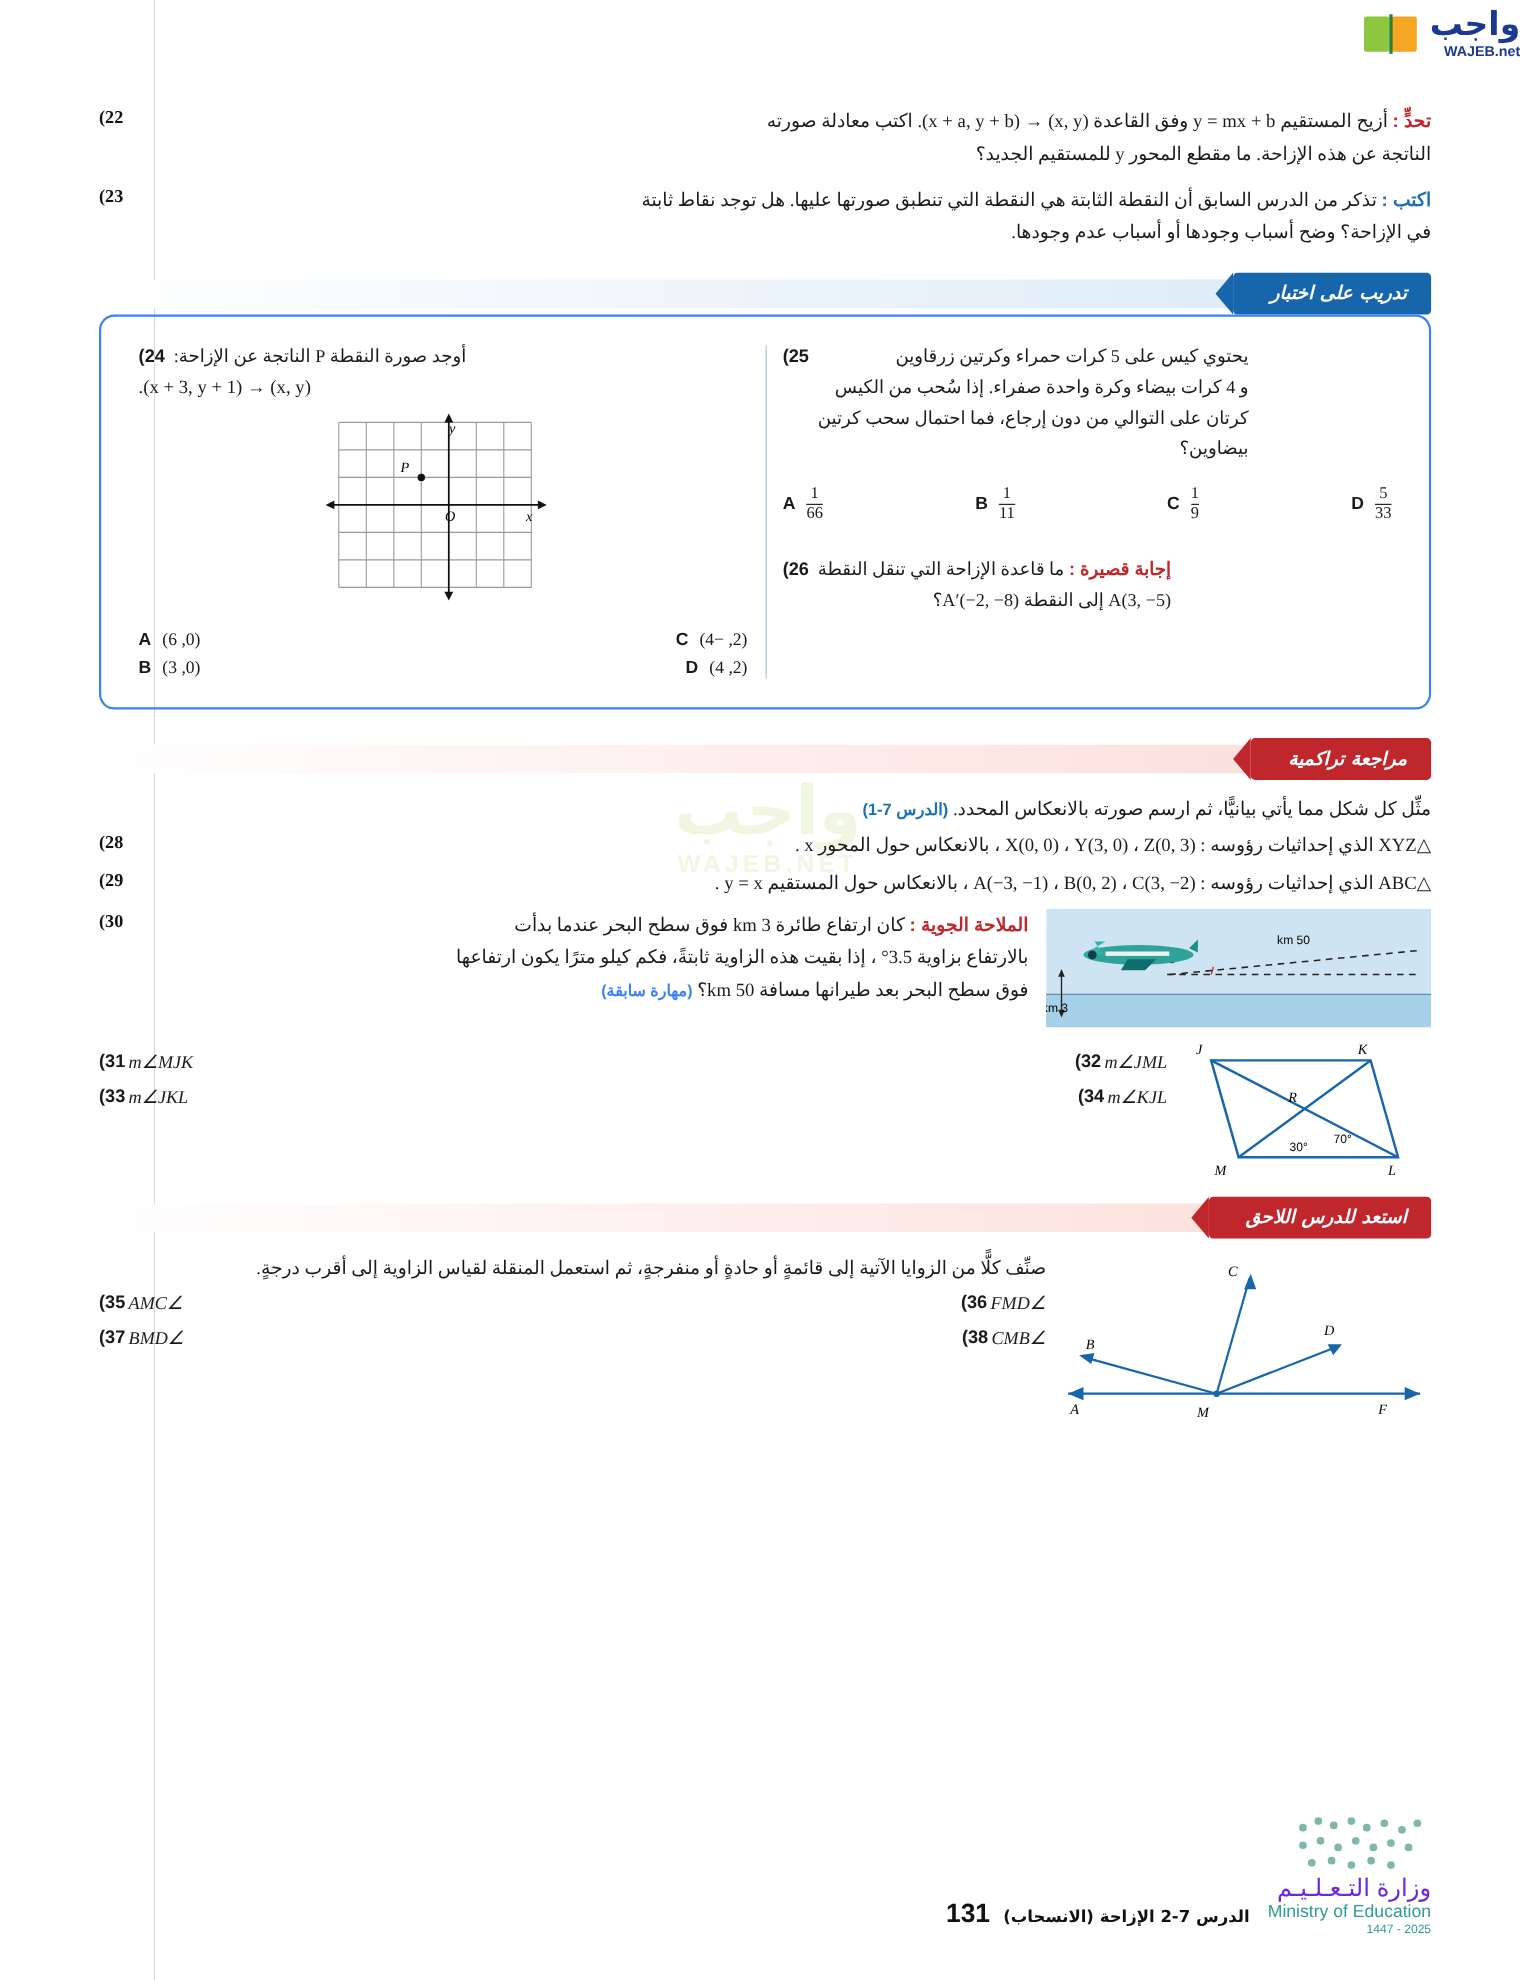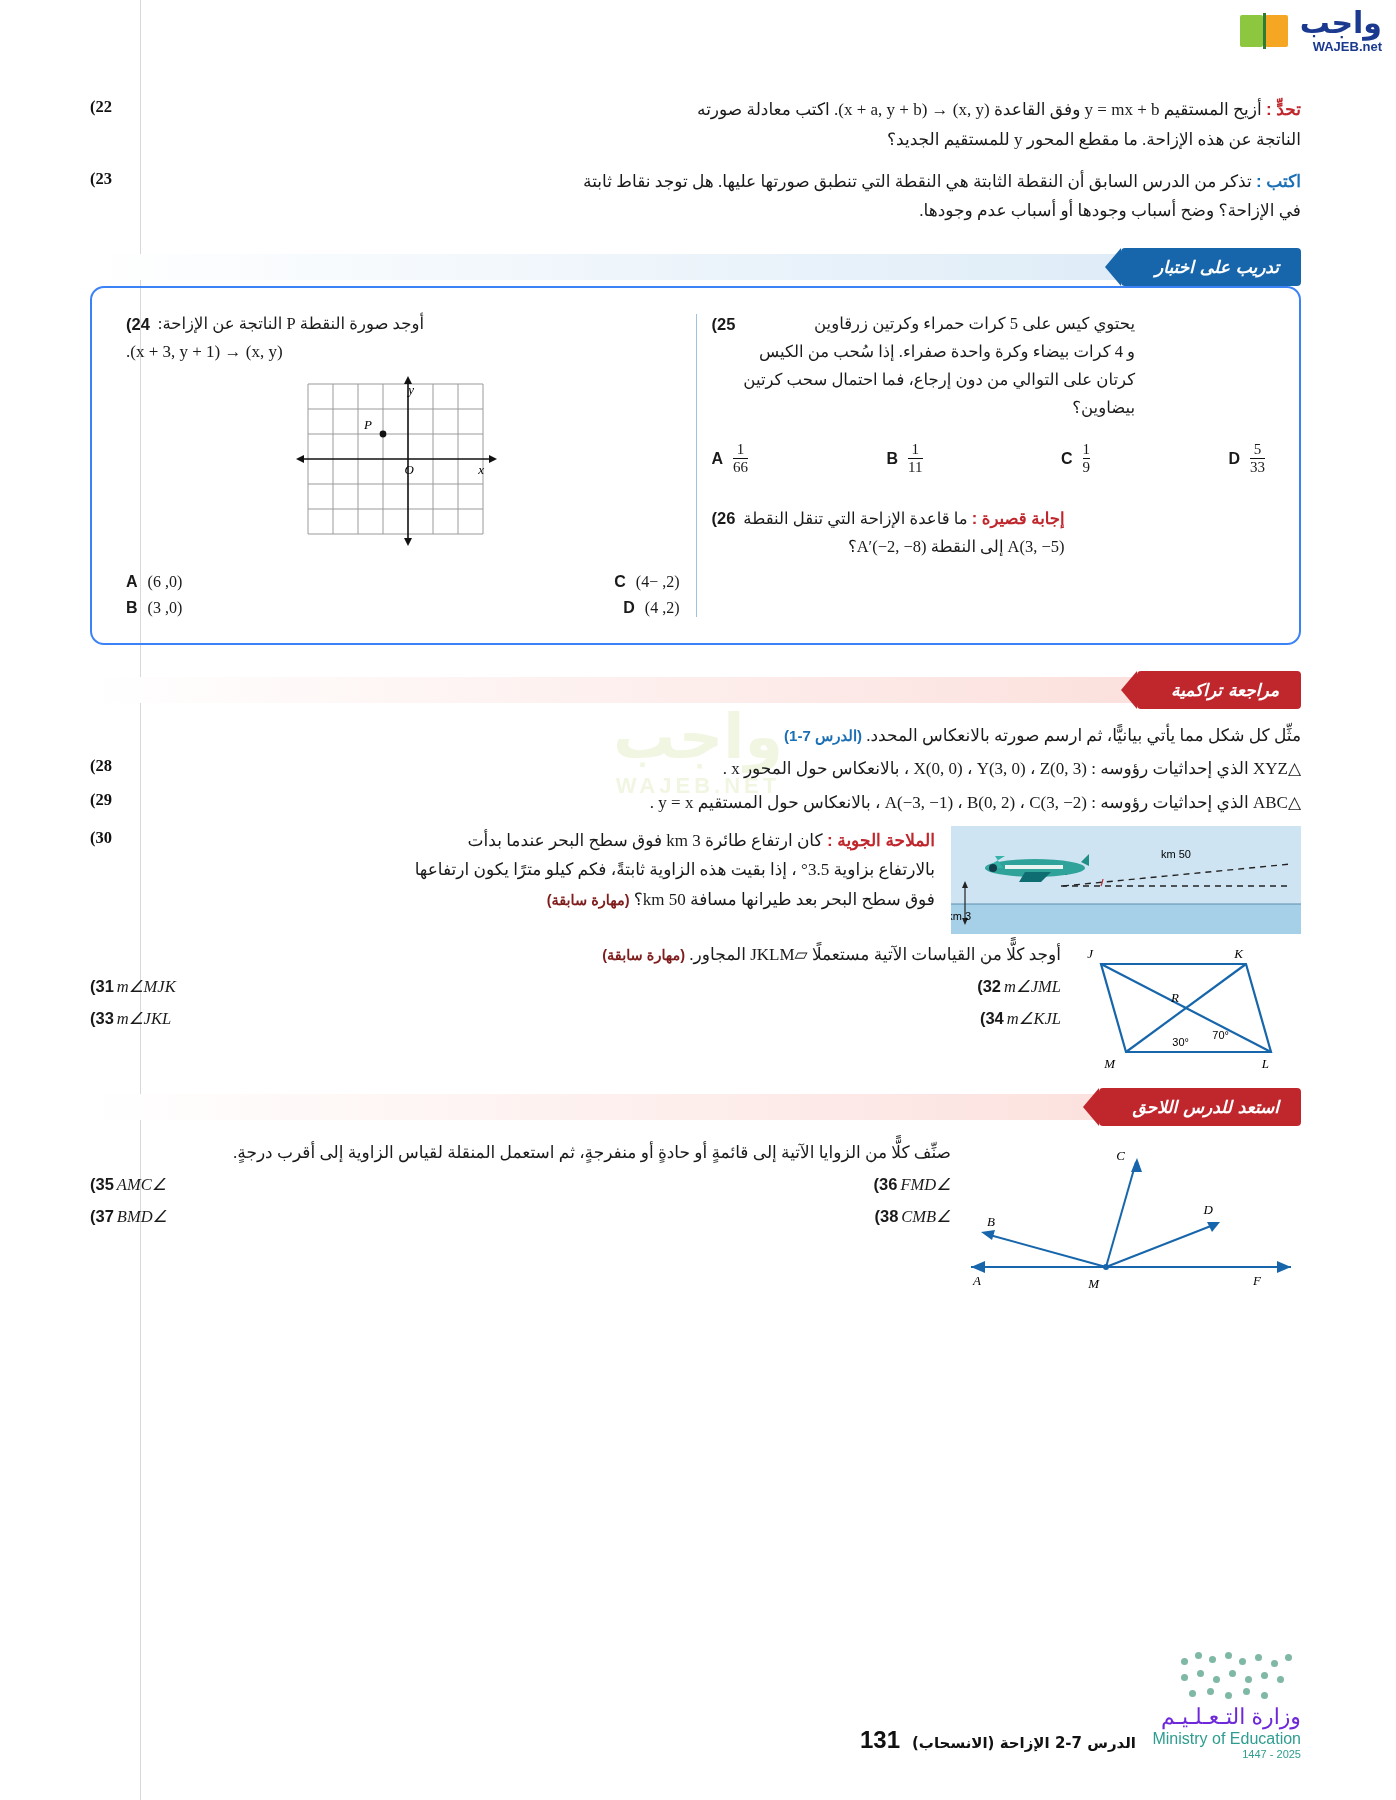--- a/index.html
+++ b/index.html
@@ -117,21 +117,21 @@
   .frac { display:inline-flex; flex-direction:column; align-items:center; vertical-align:middle; line-height:1.05; font-size:15px; }
   .frac .den { border-top:1.3px solid #111; padding-top:1px; }
 
   
   .graph-wrap { display:flex; justify-content:center; margin:6px 0 10px; }
   svg { display:block; }
 
   
   .lead { font-size:17px; text-align:right; margin-bottom:8px; }
   .les { color:#1b6fb5; font-family:"Liberation Sans", sans-serif; font-weight:bold; font-size:15px; }
-  .skill { color:#7f1d1d; font-family:"Liberation Sans", sans-serif; font-weight:bold; font-size:14.5px; }
+  .skill { color:#3b82f6; font-family:"Liberation Sans", sans-serif; font-weight:bold; font-size:14.5px; }
 
   .with-figure { display:flex; flex-direction:row-reverse; gap:16px; align-items:flex-start; }
   .with-figure .txt { flex:1 1 auto; }
   .with-figure .fig { flex:0 0 auto; }
 
   
   .para-block { display:flex; flex-direction:row-reverse; gap:10px; margin-top:10px; align-items:flex-start; }
   .para-q { flex:1 1 auto; }
   .para-row { display:flex; flex-direction:row-reverse; justify-content:space-between; margin:12px 0; font-size:16.5px; }
   .para-item { display:flex; flex-direction:row-reverse; gap:3px; }
@@ -378,24 +378,20 @@
             <path d="M40 20 L66 20 L56 30 L34 30 Z" fill="#0d6d70"></path>
             <rect x="20" y="13" width="58" height="4" fill="#e9f4f2"></rect>
             <circle cx="8" cy="16" r="4" fill="#123f4c"></circle>
           </g>
         </svg>
       </div>
     </div>
 
     <div class="para-block">
       <div class="para-q">
-        <div class="lead">
-          <span>أوجد كلًّا من القياسات الآتية مستعملًا ▱JKLM المجاور.</span>
-          <span class="skill">(مهارة سابقة)</span>
-        </div>
         <div class="para-row">
           <div class="para-item">
             <span class="num">31)</span>
             <span class="mth">m∠MJK</span>
           </div>
           <div class="para-item">
             <span class="num">32)</span>
             <span class="mth">m∠JML</span>
           </div>
         </div>

